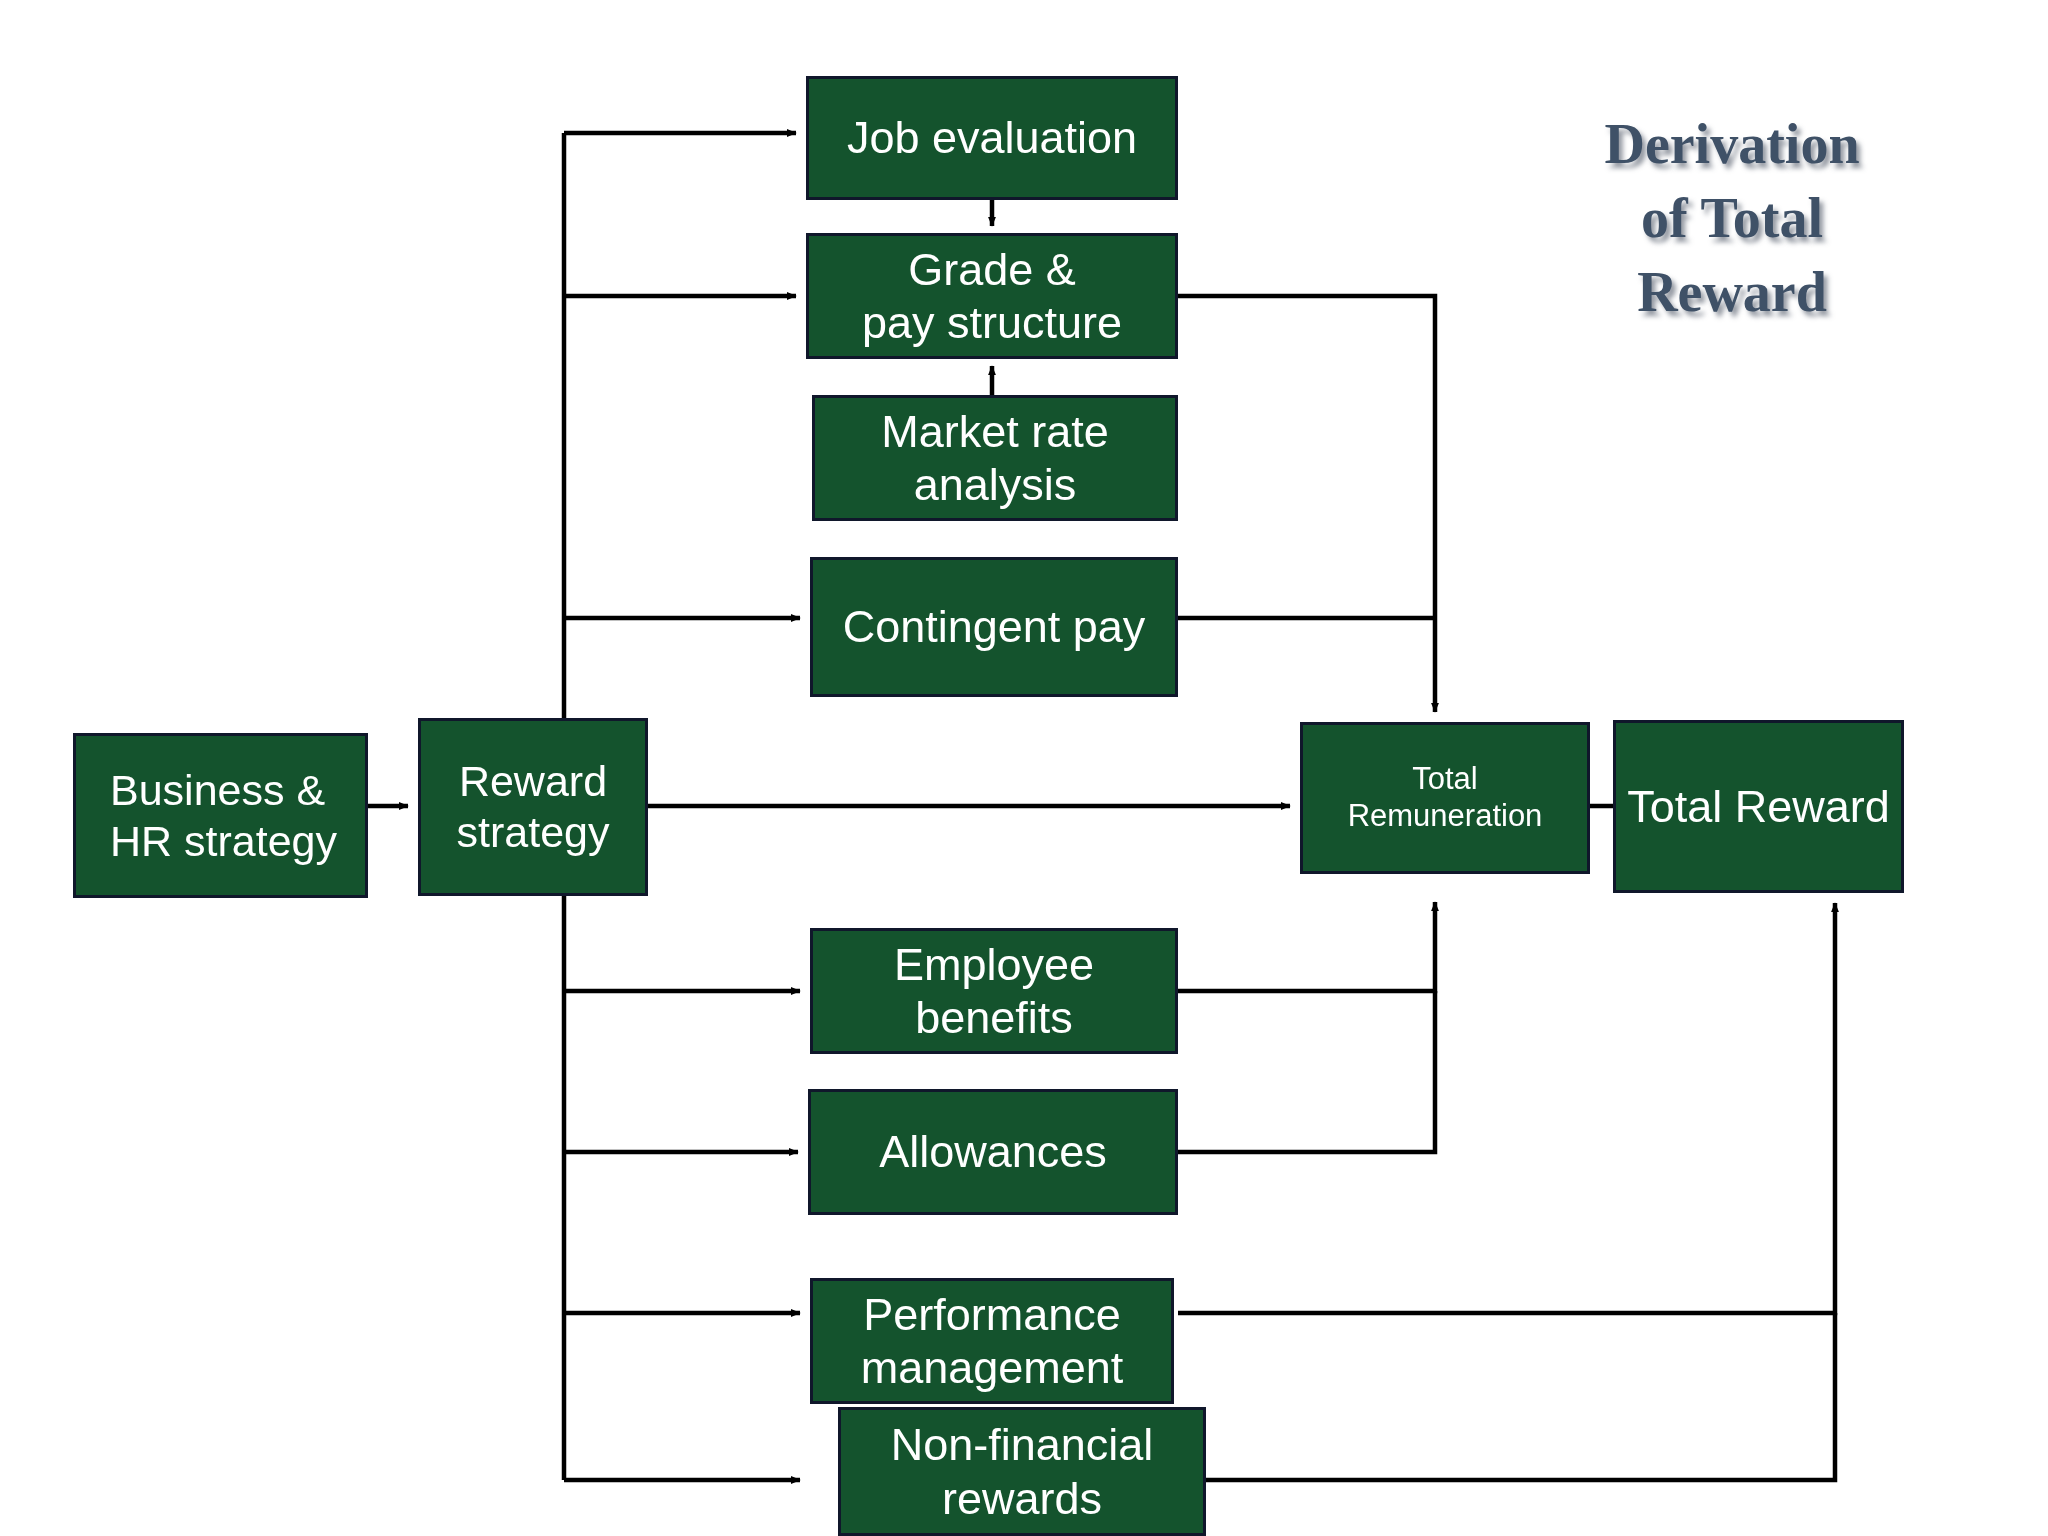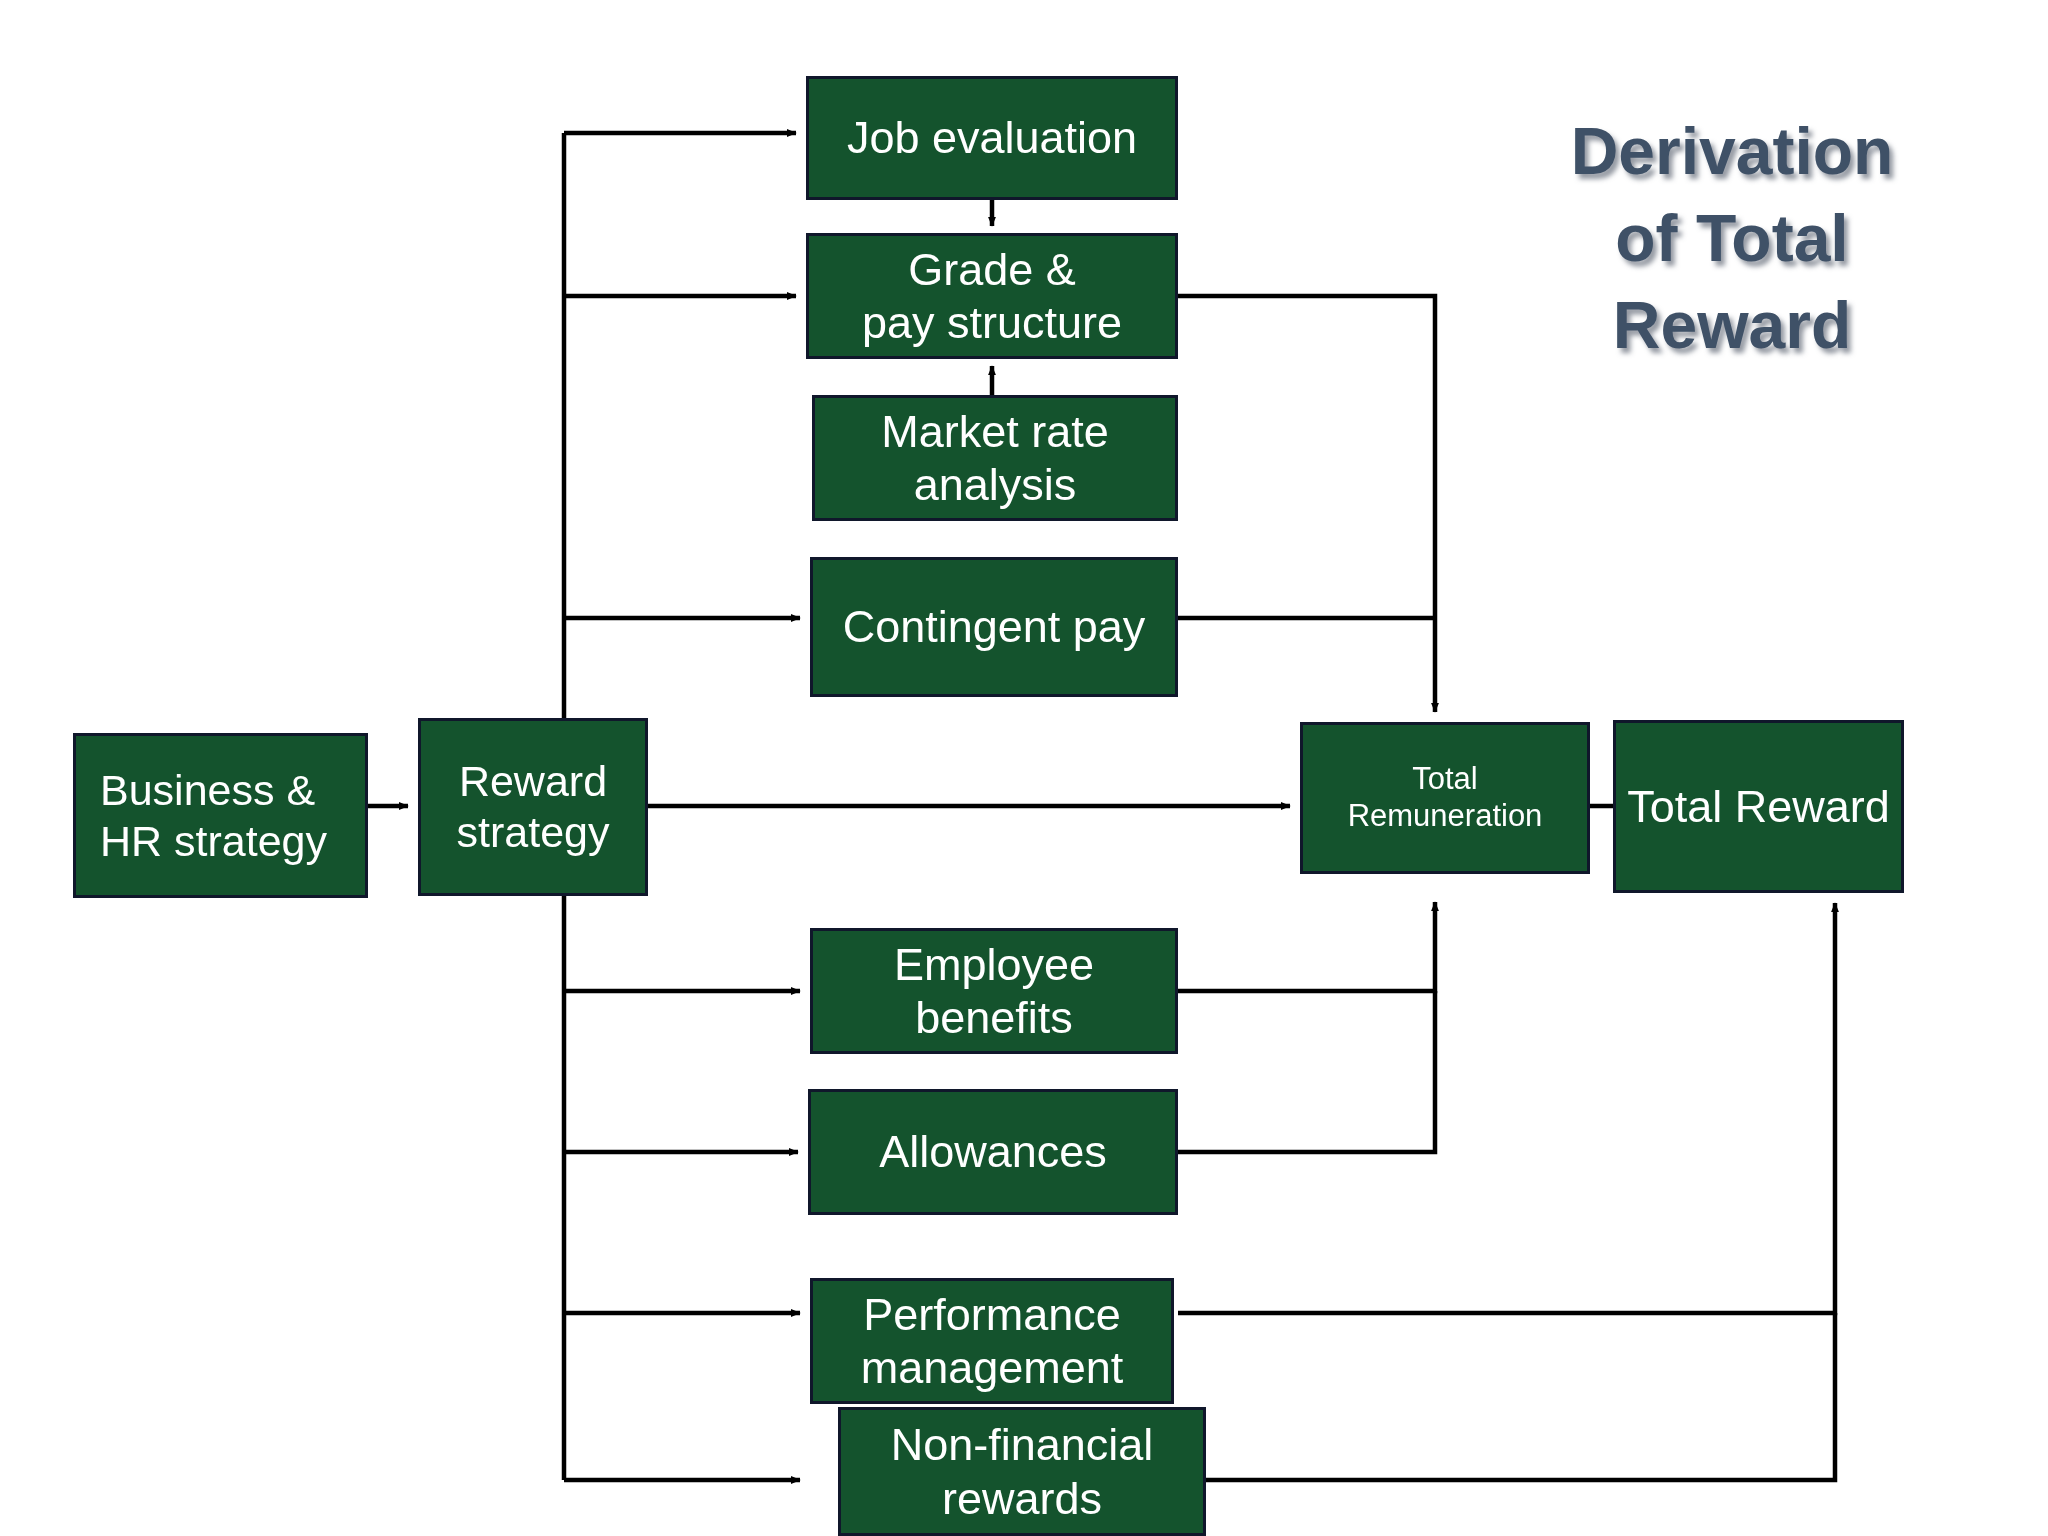--- a/index.html
+++ b/index.html
@@ -38,38 +38,39 @@
     text-align: center;
     line-height: 1.18;
     font-size: 44px;
     font-weight: 400;
     white-space: pre-line;
     z-index: 2;
   }
   .node.left-align {
     justify-content: flex-start;
     text-align: left;
-    padding-left: 24px;
+    padding-left: 34px;
   }
   .node.overflow-text {
     overflow: visible;
   }
   #title {
     position: absolute;
     left: 1432px;
     top: 108px;
     width: 600px;
     text-align: center;
-    font-size: 66px;
+    font-size: 56px;
     font-weight: bold;
     line-height: 1.32;
     color: #3f5167;
     text-shadow: 4px 5px 5px rgba(60,70,85,0.55);
     white-space: pre-line;
     z-index: 3;
+    font-family: Liberation Serif, serif;
   }
 </style>
 </head>
 <body>
 
 <div id="stage">
 
   <svg id="wires" viewBox="0 0 2048 1536" width="2048" height="1536" xmlns="http://www.w3.org/2000/svg">
     <defs>
       <marker id="ah" markerWidth="10" markerHeight="10" refX="9.2" refY="4" orient="auto" markerUnits="userSpaceOnUse">

